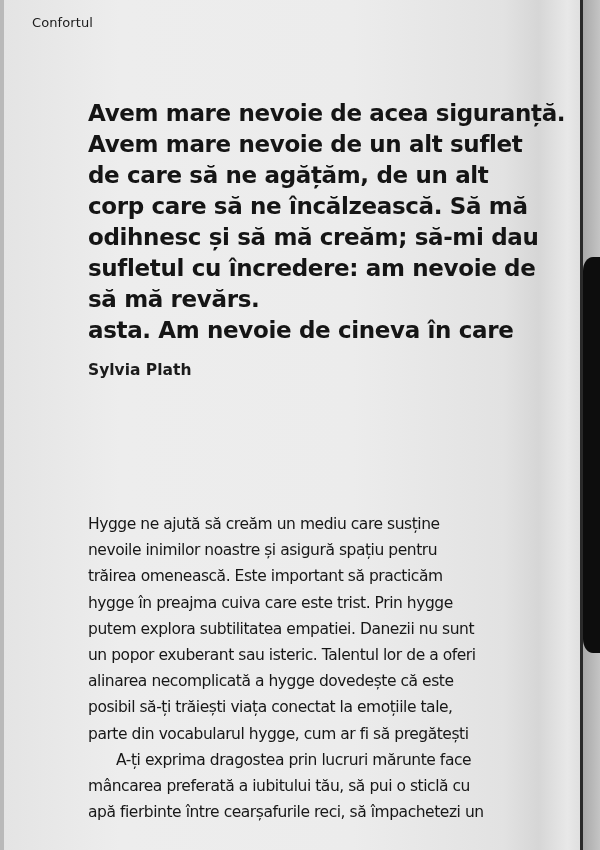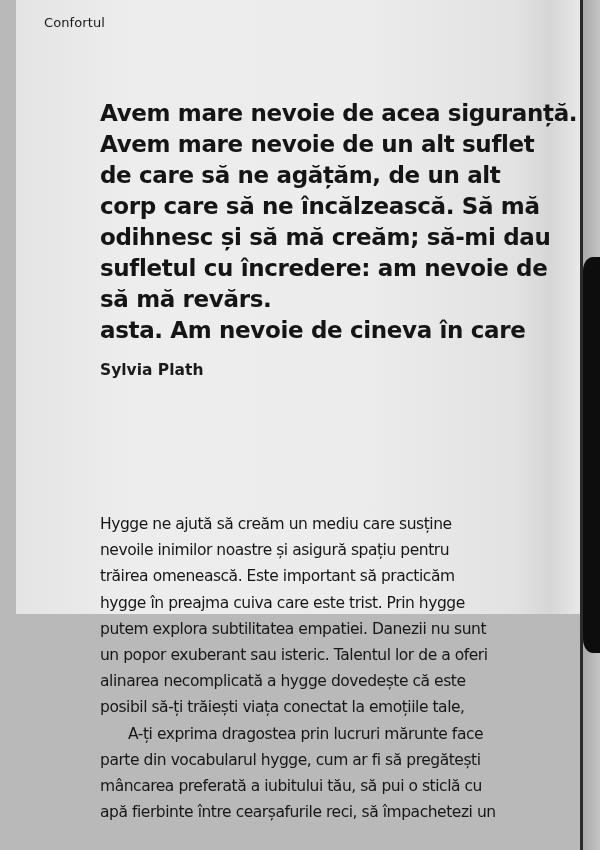--- a/index.html
+++ b/index.html
@@ -2,21 +2,21 @@
 <html><head>
   <meta charset="utf-8">
   <style>
     html, body { margin: 0; padding: 0; }
     body {
       width: 600px; height: 850px; overflow: hidden; position: relative;
       background: #b9b9b9;
       font-family: "DejaVu Sans", sans-serif;
     }
     .page {
-      position: absolute; left: 16px; top: 0; width: 581px; height: 614px;
+      position: absolute; left: 4px; top: 0; width: 581px; height: 850px;
       background: linear-gradient(90deg, #e4e4e4 0%, #ededed 20%, #ececec 60%, #e2e2e2 86%, #d6d6d6 92%, #e8e8e8 97%, #dcdcdc 100%);
       color: #161616;
     }
     .page-edge {
       position: absolute; left: 580px; top: 0; width: 3px; height: 850px;
       background: #2a2a2a;
     }
     .margin-area {
       position: absolute; left: 583px; top: 0; width: 17px; height: 850px;
       background: linear-gradient(90deg, #a9a9a9, #c4c4c4);
@@ -74,22 +74,22 @@
       <span class="body-line">Hygge ne ajută să creăm un mediu care susține</span>
       <span class="body-line">nevoile inimilor noastre și asigură spațiu pentru</span>
       <span class="body-line">trăirea omenească. Este important să practicăm</span>
       <span class="body-line">hygge în preajma cuiva care este trist. Prin hygge</span>
       <span class="body-line">putem explora subtilitatea empatiei. Danezii nu sunt</span>
       <span class="body-line">un popor exuberant sau isteric. Talentul lor de a oferi</span>
       <span class="body-line">alinarea necomplicată a hygge dovedește că este</span>
       <span class="body-line">posibil să-ți trăiești viața conectat la emoțiile tale,</span>
     </div>
     <div>
+      <span class="body-line">parte din vocabularul hygge, cum ar fi să pregătești</span>
       <span class="body-line indent">A-ți exprima dragostea prin lucruri mărunte face</span>
-      <span class="body-line">parte din vocabularul hygge, cum ar fi să pregătești</span>
       <span class="body-line">mâncarea preferată a iubitului tău, să pui o sticlă cu</span>
       <span class="body-line">apă fierbinte între cearșafurile reci, să împachetezi un</span>
     </div>
   </div>
 </div>
 
 <div class="page-edge"></div>
 <div class="margin-area"></div>
 <div class="tab"></div>
 

